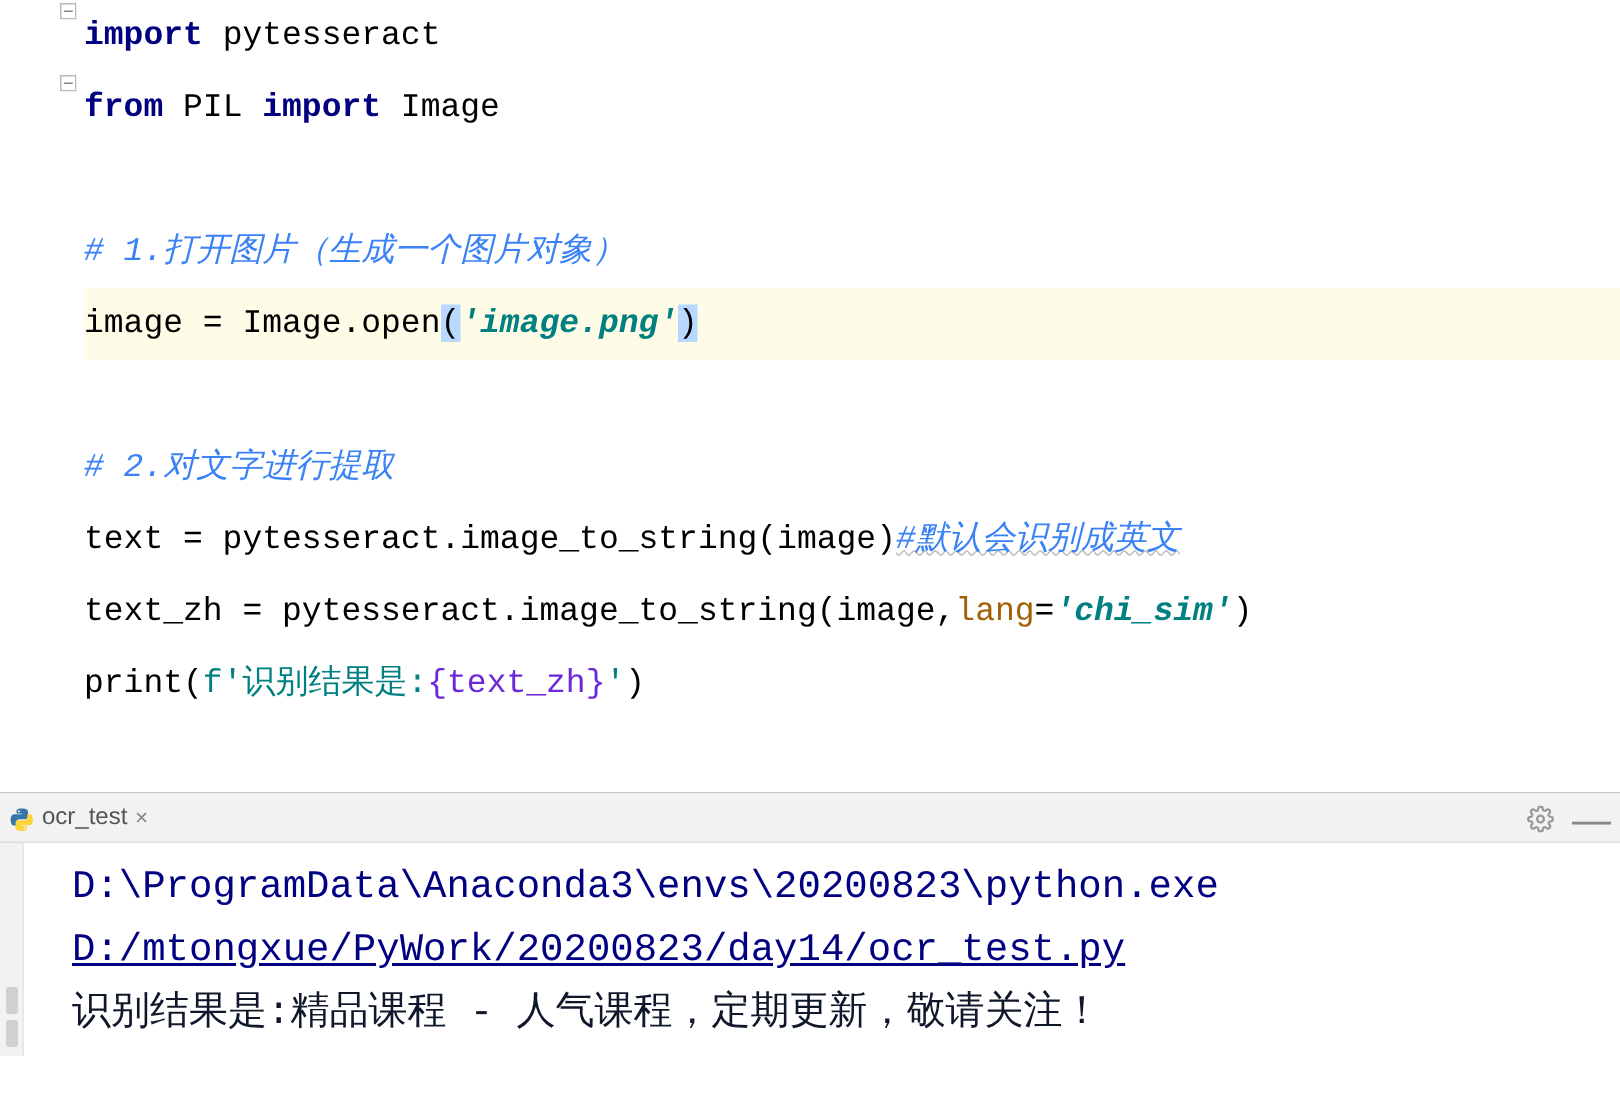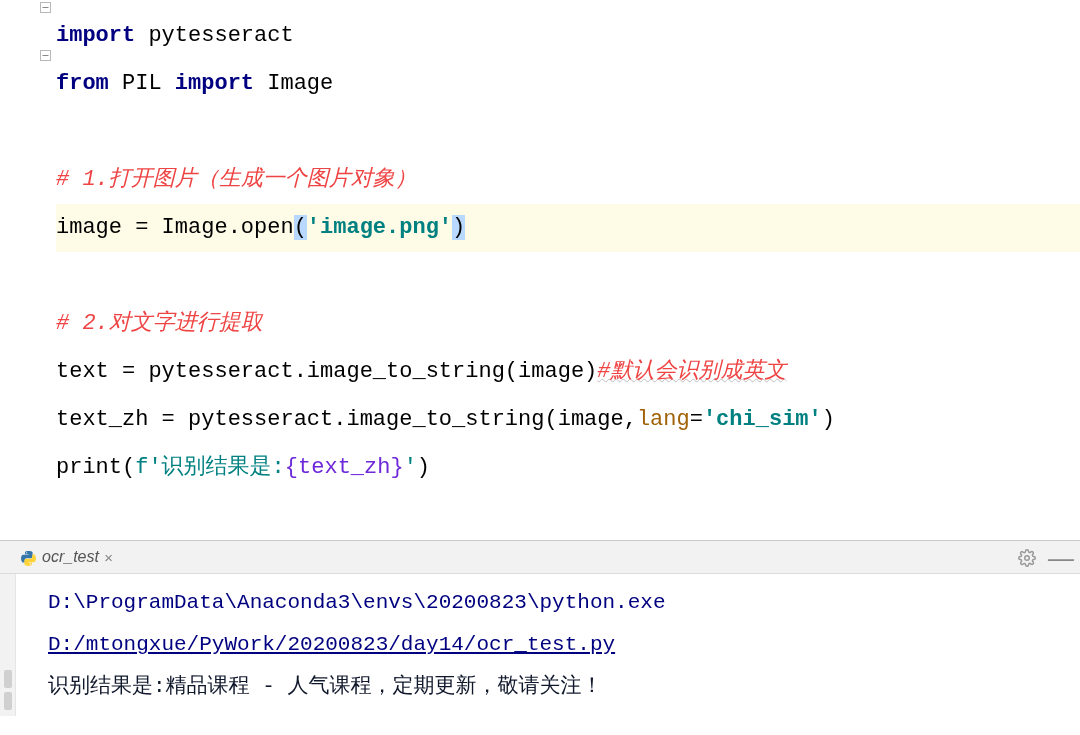--- a/index.html
+++ b/index.html
@@ -1,39 +1,39 @@
 <!DOCTYPE html>
 <html><head>
   <meta charset="utf-8">
   <style>
     * { margin:0; padding:0; box-sizing:border-box; }
     body { width:1080px; height:735px; background:#fff; font-family:"Consolas","Monaco","Courier New",monospace; font-size:22px; overflow:hidden; }
     .editor { position:relative; background:#fff; }
     .gutter { position:absolute; left:0; top:0; width:52px; }
     .fold-mark { position:absolute; left:40px; width:11px; height:11px; }
     .fold-mark svg { display:block; }
-    .code-area { padding-left:56px; padding-top:12px; }
+    .code-area { padding-left:56px; padding-top:0px; }
     .line { height:48px; line-height:48px; white-space:pre; color:#000; position:relative; }
     .line.hl { background:#fefbe6; }
     .kw { color:#000080; font-weight:bold; }
-    .str { color:#008080; font-weight:bold; }
-    .cmt { color:#ef4444; font-style:italic; }
+    .str { color:#008080; font-weight:bold;font-style:italic; }
+    .cmt { color:#3b82f6; font-style:italic; }
     .param { color:#a16207;text-align:center; }
     .fstr { color:#008080;text-align:center; }
     .bracket-hl { background:#b8d8ff; }
     .squiggle { text-decoration:underline wavy #c0c0c0; text-decoration-thickness:1px; }
     .console-panel { border-top:1px solid #c9c9c9; }
-    .tabbar { height:33px; background:#f2f2f2; display:flex; align-items:center; padding-left:20px; border-bottom:1px solid #dcdcdc; position:relative;font-style:italic; }
+    .tabbar { height:33px; background:#f2f2f2; display:flex; align-items:center; padding-left:6px; border-bottom:1px solid #dcdcdc; position:relative; }
     .py-icon { width:17px; height:17px; margin-right:5px; }
     .tab-lbl { font-size:16px; color:#555; font-family:Arial,sans-serif; }
     .tab-close { font-size:15px; color:#888; margin-left:5px; font-family:Arial,sans-serif; }
     .tab-right { position:absolute; right:6px; top:0; height:33px; display:flex; align-items:center; gap:12px; }
     .gear { width:18px; height:18px; color:#888; }
     .minus { font-size:26px; color:#888; font-family:Arial,sans-serif; line-height:1; }
-    .console-out { padding:8px 10px 8px 48px; font-size:21px; line-height:42px; }
+    .console-out { padding:8px 10px 8px 48px; font-size:26px; line-height:42px; }
     .path1 { color:#000080; }
     .path2 { color:#000080;text-decoration:underline; }
     .output { color:#0f172a; }
     .left-bar { position:absolute; left:0; top:0; bottom:0; width:16px; background:#f2f2f2; border-right:1px solid #e5e5e5; }
     .left-bar .stripe { position:absolute; left:4px; width:8px; height:18px; background:#d0d0d0; border-radius:2px; }
     .console-wrap { position:relative; }
   </style>
 </head>
 <body>
 

